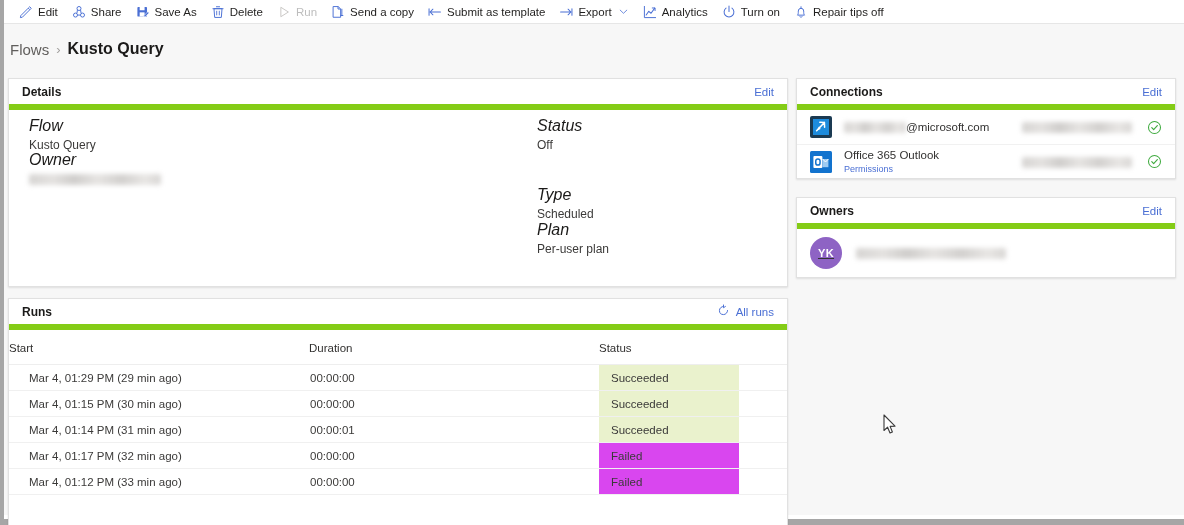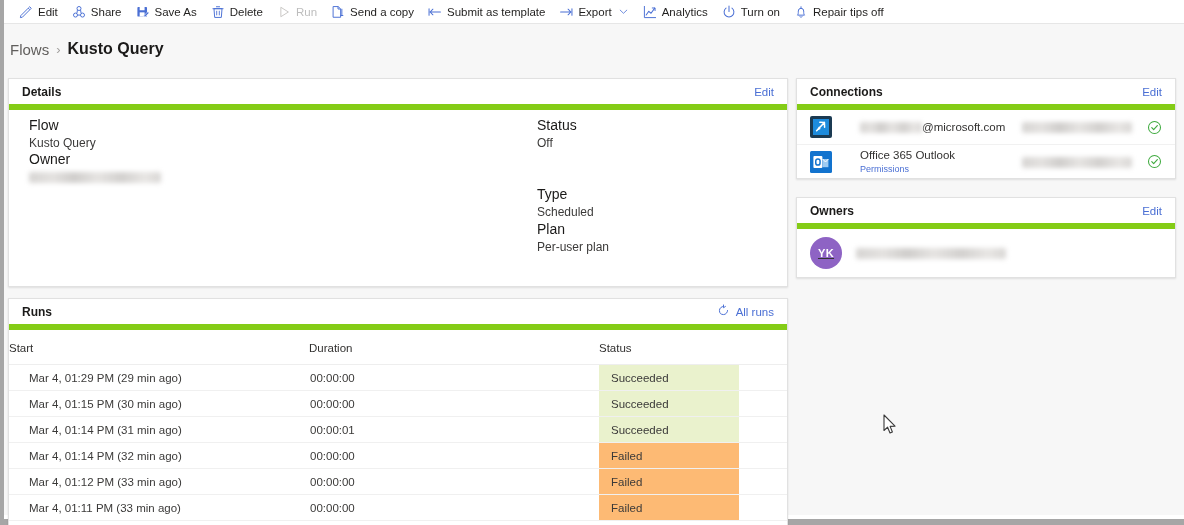--- a/index.html
+++ b/index.html
@@ -53,34 +53,34 @@
     display:flex;align-items:center;justify-content:space-between;
     padding:0 13px;box-sizing:border-box;
   }
   .card-title{font-size:12px;font-weight:bold;color:#1b1a19;}
   .edit-link{font-size:11.5px;color:#4a6fd4;cursor:pointer;}
 
   
   #details-card{left:8px;top:78px;width:780px;height:209px;}
   #details-body{position:relative;padding:16px 0 0 0;}
   .field{position:absolute;}
-  .f-label{font-size:14px;color:#1b1a19;margin-bottom:3px;}
+  .f-label{font-size:16px;color:#1b1a19;margin-bottom:3px;font-style:italic;}
   .f-value{font-size:12px;color:#3b3a39;}
   .redact{
     display:inline-block;height:11px;border-radius:2px;
     background:linear-gradient(90deg,#d6d4d2,#e4e2e0 18%,#cfcdcb 34%,#e6e4e2 52%,#d2d0ce 70%,#e8e6e4 88%,#d8d6d4);
     filter:blur(2.4px);vertical-align:middle;
   }
 
   
   #connections-card{left:796px;top:78px;width:380px;height:101px;}
   .conn-row{display:flex;align-items:center;height:34px;padding:0 13px;box-sizing:border-box;}
   .conn-row + .conn-row{border-top:1px solid #f1f1f1;}
   .conn-icon{width:22px;height:22px;flex:0 0 22px;border-radius:2px;display:flex;align-items:center;justify-content:center;}
-  .conn-main{flex:1;margin-left:28px;min-width:0;}
+  .conn-main{flex:1;margin-left:12px;min-width:0;}
   .conn-name{font-size:11.5px;color:#323130;white-space:nowrap;display:flex;align-items:center;}
   .conn-sub{font-size:9px;color:#4a6fd4;cursor:pointer;margin-top:1px;}
   .conn-acct{width:118px;flex:0 0 118px;}
   .conn-ok{flex:0 0 16px;margin-left:6px;display:flex;align-items:center;justify-content:center;}
 
   
   #owners-card{left:796px;top:197px;width:380px;height:81px;}
   .owner-row{display:flex;align-items:center;height:48px;padding:0 13px;box-sizing:border-box;text-decoration:underline;}
   .avatar{
     width:32px;height:32px;border-radius:50%;background:#8e63c4;color:#fff;
@@ -100,21 +100,21 @@
   }
   table.runs td{
     font-size:11.5px;color:#3b3a39;
     height:23px;border-bottom:1px solid #f0f0f0;vertical-align:middle;
   }
   .c-start{width:300px;padding-left:20px;}
   .c-dur{width:290px;}
   .c-status{width:140px;padding-left:12px;}
   .c-pad{width:auto;}
   td.st-Succeeded{background:#eaf2cd;}
-  td.st-Failed{background:#fdba74;}
+  td.st-Failed{background:#d946ef;}
 
   
   #cursor{position:absolute;left:883px;top:414px;width:14px;height:21px;pointer-events:none;}
 </style>
 </head>
 <body>
 
 <div id="left-edge"></div>
 <div id="bottom-inner"></div>
 <div id="bottom-edge"></div>
@@ -368,36 +368,30 @@
           <td class="c-status st-Succeeded">Succeeded</td>
           <td class="c-pad"></td>
         </tr>
         <tr>
           <td class="c-start">Mar 4, 01:14 PM (31 min ago)</td>
           <td class="c-dur">00:00:01</td>
           <td class="c-status st-Succeeded">Succeeded</td>
           <td class="c-pad"></td>
         </tr>
         <tr>
-          <td class="c-start">Mar 4, 01:14 PM (32 min ago)</td>
+          <td class="c-start">Mar 4, 01:17 PM (32 min ago)</td>
           <td class="c-dur">00:00:00</td>
           <td class="c-status st-Failed">Failed</td>
           <td class="c-pad"></td>
         </tr>
         <tr>
           <td class="c-start">Mar 4, 01:12 PM (33 min ago)</td>
           <td class="c-dur">00:00:00</td>
           <td class="c-status st-Failed">Failed</td>
           <td class="c-pad"></td>
         </tr>
-        <tr>
-          <td class="c-start">Mar 4, 01:11 PM (33 min ago)</td>
-          <td class="c-dur">00:00:00</td>
-          <td class="c-status st-Failed">Failed</td>
-          <td class="c-pad"></td>
-        </tr>
       </tbody>
   </table>
 </div>
 
 <svg id="cursor" viewBox="0 0 14 21">
   <path d="M1,1 L1,16.5 L4.6,13.2 L7,19 L9.4,18 L7.1,12.4 L12,12.2 Z" fill="#ffffff" stroke="#3a3a3a" stroke-width="1.1" stroke-linejoin="round"></path>
 </svg>
 
 </body></html>

